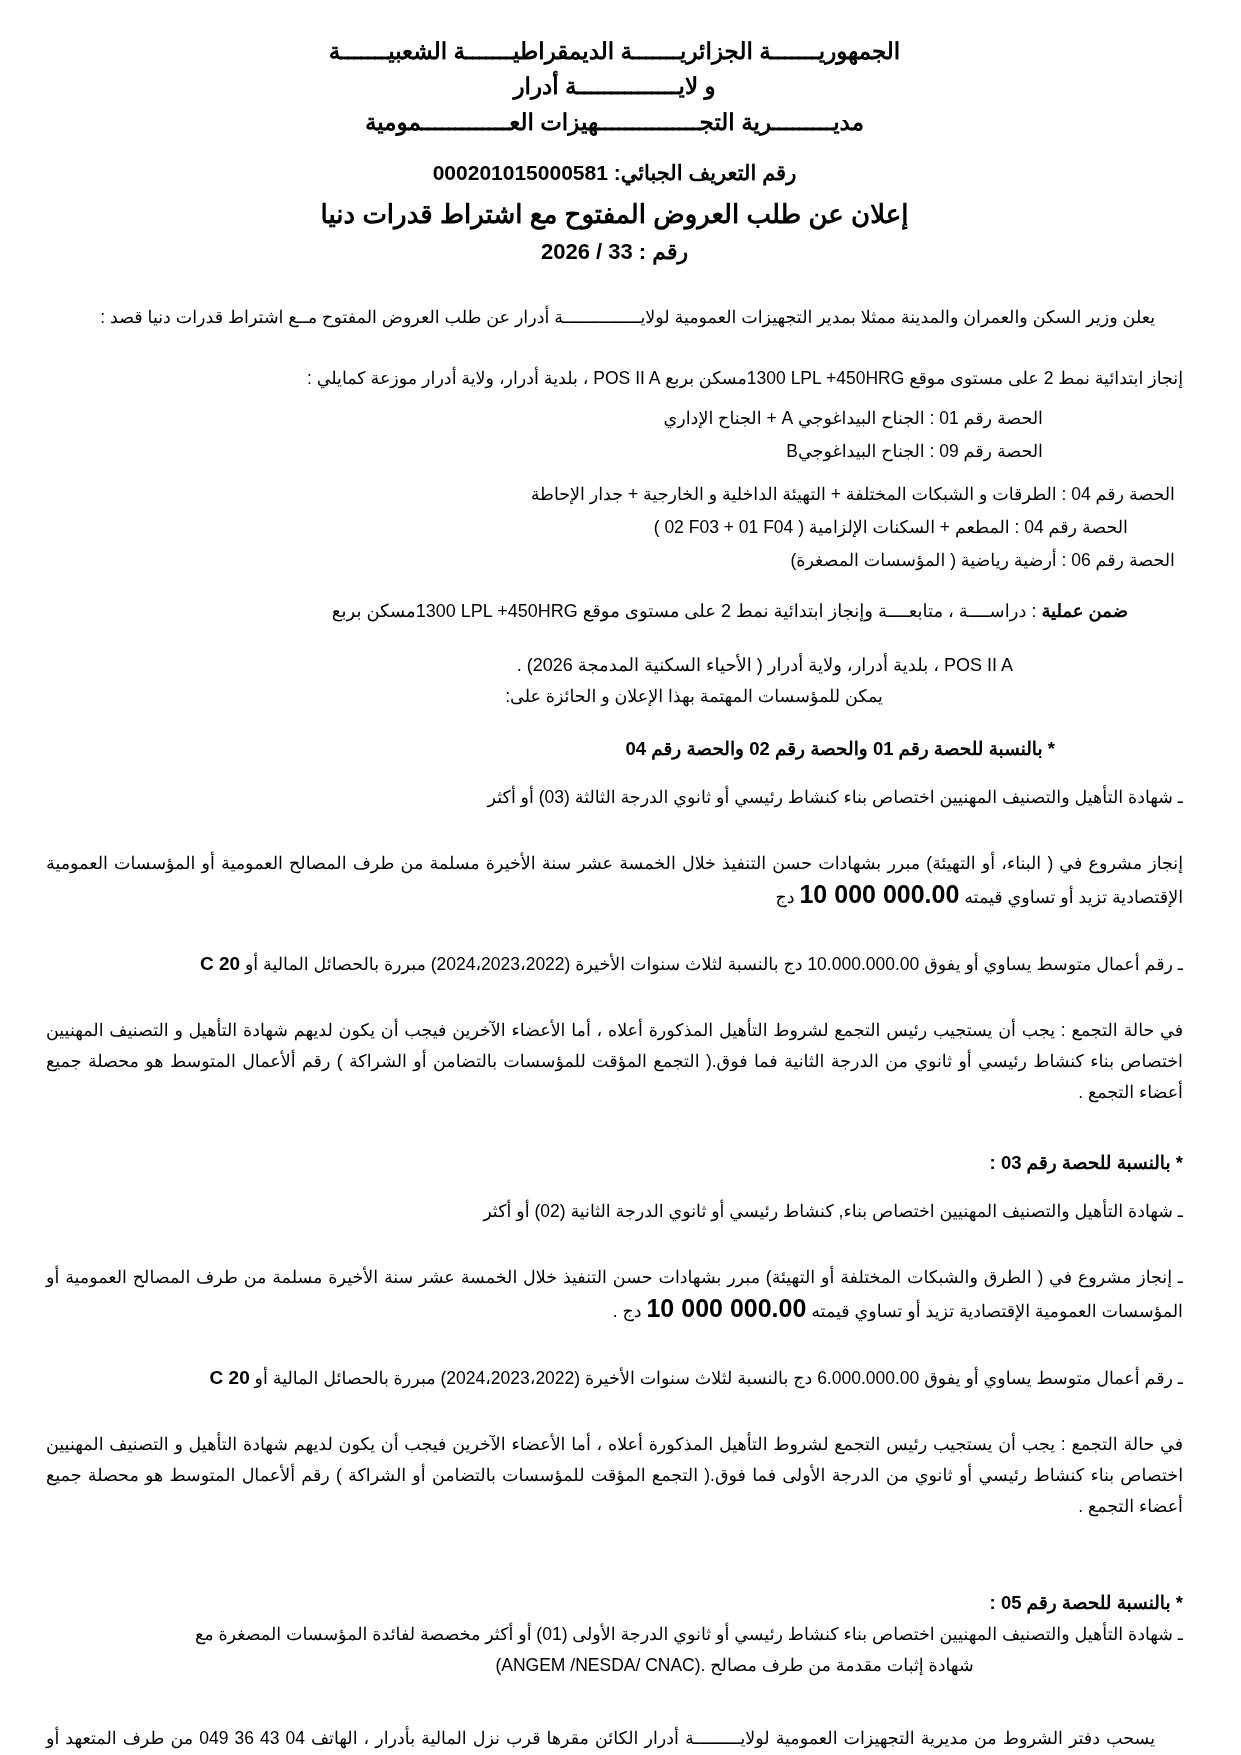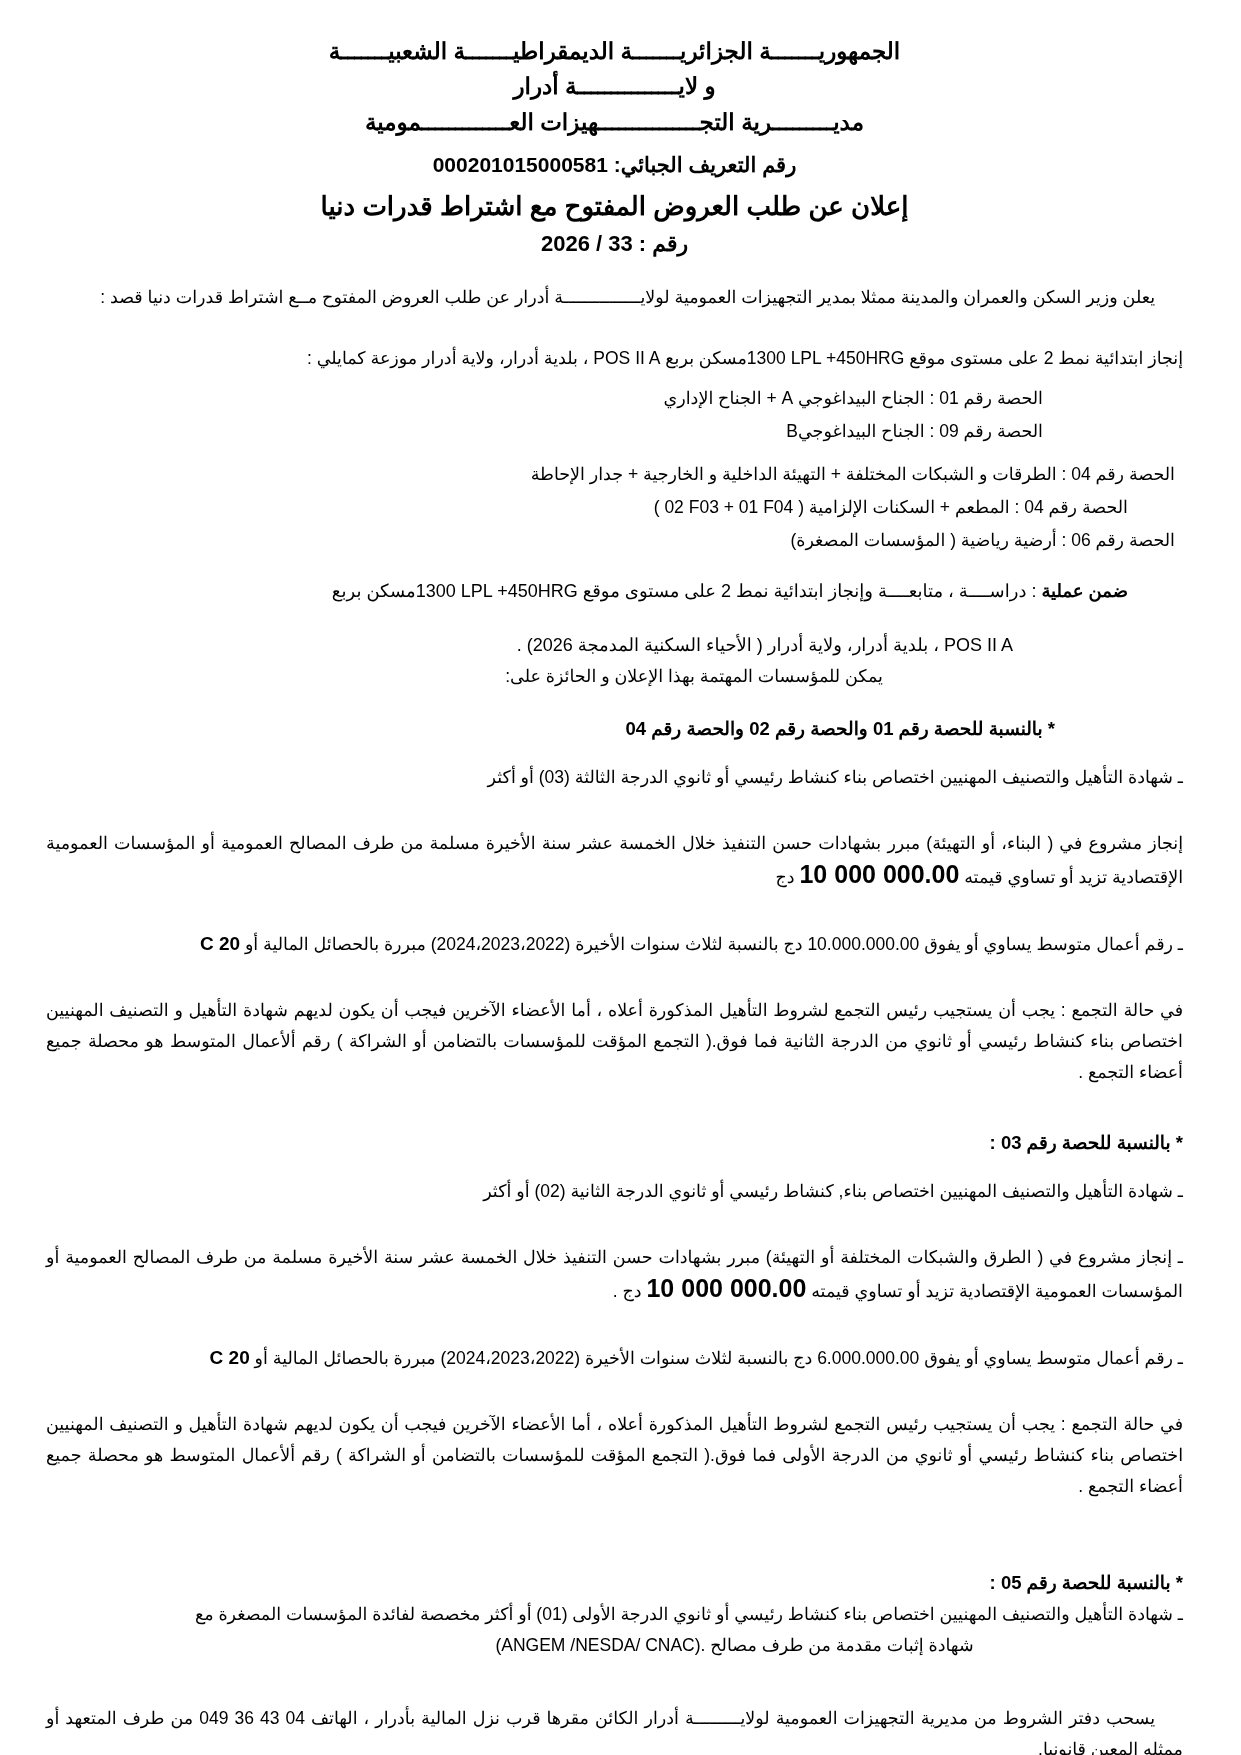--- a/index.html
+++ b/index.html
@@ -9,26 +9,26 @@
     padding:34px 58px 16px 46px;
     direction:rtl;
     font-family:Liberation Sans, sans-serif;
     display:flex;flex-direction:column;
     overflow:hidden;
   }
   .hdr{text-align:center;font-weight:bold;}
   .hdr-republic{font-size:23px;line-height:34px;}
   .hdr-wilaya{font-size:23px;line-height:36px;}
   .hdr-directorate{font-size:23px;line-height:36px;}
-  .hdr-taxid{font-size:21px;line-height:34px;margin-top:8px;}
+  .hdr-taxid{font-size:21px;line-height:34px;margin-top:16px;}
   .hdr-title{font-size:26px;line-height:40px;margin-top:4px;}
   .hdr-ref{font-size:22px;line-height:36px;}
   .para{font-size:17.5px;line-height:31px;text-align:justify;}
   .indent{text-indent:28px;}
-  .intro{margin-top:20px;}
+  .intro{margin-top:32px;}
   .project-line{margin-top:12px;font-size:17.5px;line-height:31px;}
   .lots{margin-top:8px;}
   .lot{font-size:17.5px;line-height:33px;}
   .lot-ind-lg{padding-right:140px;text-align:right;}
   .lot-ind-sm{padding-right:8px;}
   .lot-ind-md{padding-right:55px;}
   .lot-gap{margin-top:10px;}
   .operation{margin-top:18px;padding-right:55px;font-size:18px;line-height:32px;}
   .operation b{font-size:18px;}
   .op-loc{margin-top:22px;padding-right:170px;font-size:18px;line-height:32px;}

